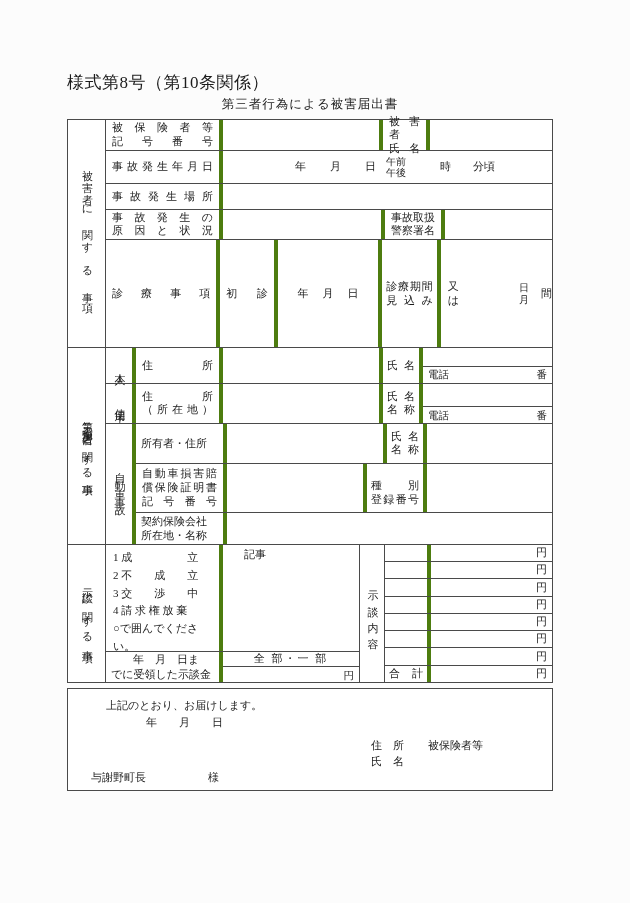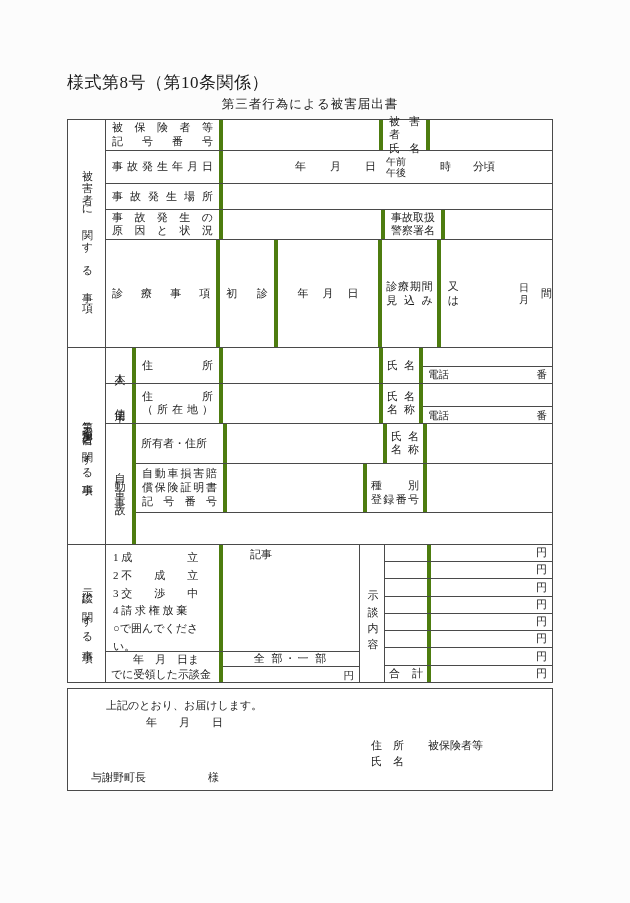--- a/index.html
+++ b/index.html
@@ -33,21 +33,21 @@
         text-align:justify; text-align-last:justify; white-space:pre-line; }
   .ct { display:block; width:100%; text-align:center; white-space:pre-line; }
   .lt { display:block; width:100%; padding:0 5px; box-sizing:border-box; text-align:left; white-space:pre-line; }
 
   .stack { display:inline-block; font-size:10px; line-height:1.15; white-space:pre-line; text-align:center; }
   .yen-cell { justify-content:flex-end; padding-right:5px; }
   .split { flex-direction:column; align-items:stretch; padding:0; }
   .split-top { flex:1 1 auto; }
   .split-bot { flex:0 0 16px; border-top:1px solid #4a4a4a; display:flex; align-items:center; justify-content:space-between; padding:0 5px; font-size:10.5px; }
   .opts { padding:4px 7px; line-height:1.62; }
-  .notes { align-items:flex-start; padding:3px 22px;justify-content:flex-end; }
+  .notes { align-items:flex-start; padding:3px 16px;justify-content:flex-end; }
 
   .bbox { position:absolute; left:67px; top:688px; width:486px; height:103px;
           border:1px solid #4a4a4a; box-sizing:border-box; background:#fff; }
   .b-decl { position:absolute; left:38px; top:10px; }
   .b-date { position:absolute; left:78px; top:27px; }
   .b-addr { position:absolute; left:303px; top:50px; display:flex; gap:24px; }
   .b-name { position:absolute; left:303px; top:66px; }
   .b-recip { position:absolute; left:23px; top:82px; display:flex; gap:62px; }
 </style>
 </head>
@@ -210,20 +210,24 @@
 記号番号</span>
                   </div>
                 <div class="cell" style="width:140px;"></div>
                 <div class="cell" style="width:60px;">
                     <span class="jt" style="padding:0 4px;margin-top:10px;">種別
 登録番号</span>
                   </div>
                 <div class="cell grow"></div>
               </div>
               <div class="row" style="flex:32 0 0;">
+                <div class="cell" style="width:87px;">
+                    <span class="lt">契約保険会社
+所在地・名称</span>
+                  </div>
                 <div class="cell grow"></div>
               </div>
             </div>
           </div>
         </div>
       </div>
     </div>
 
     <div class="sec" style="flex:138 0 0;">
       <div class="vlab">

